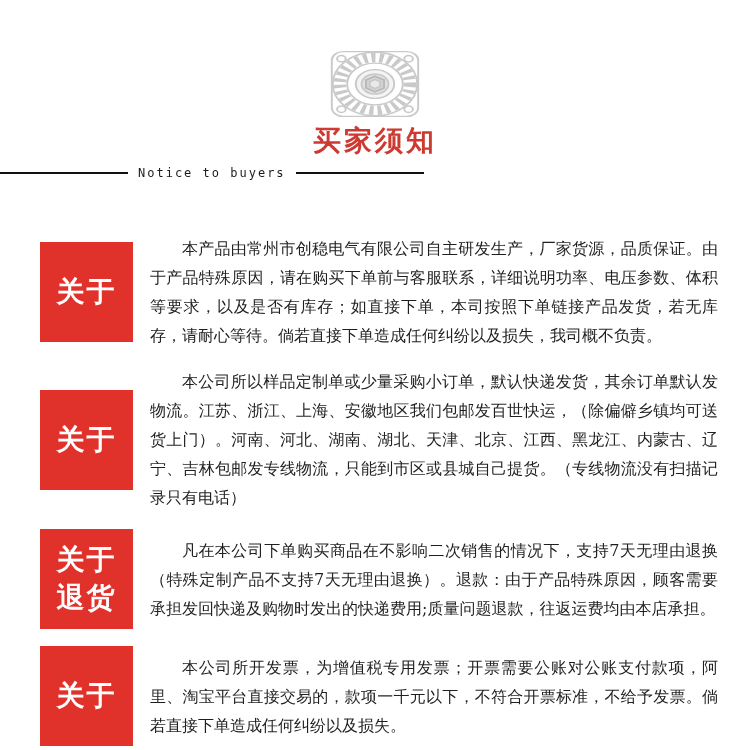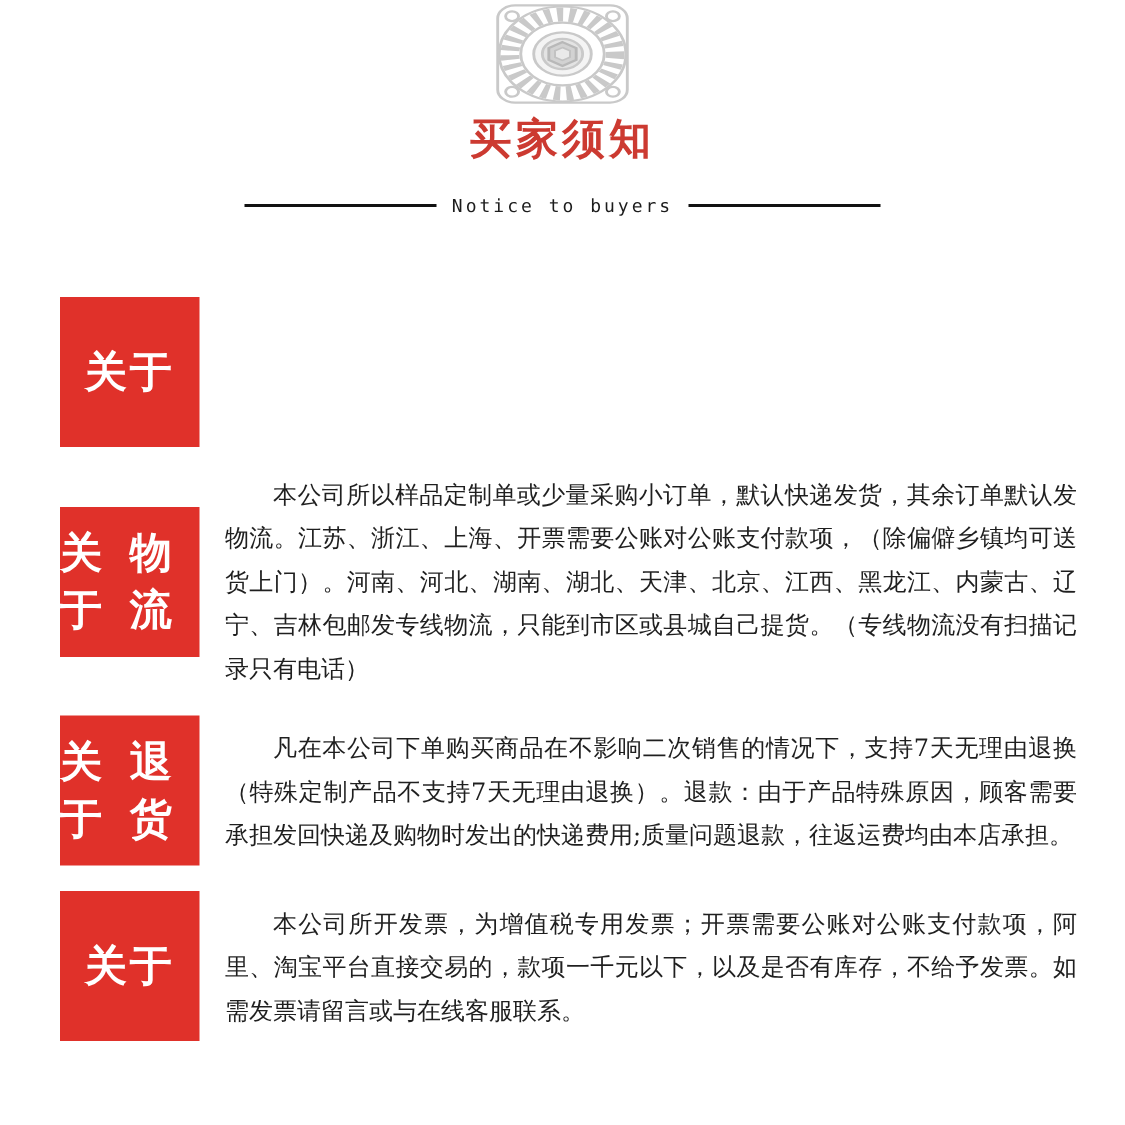--- a/index.html
+++ b/index.html
@@ -1,31 +1,31 @@
 <!DOCTYPE html>
 <html style="--accent-red: #e0312a; --title-red: #cc3a31; --line-black: #111111;"><head>
 <meta charset="utf-8">
 <style>
   html,body{margin:0;padding:0;}
   body{background:#ffffff;font-family:"DejaVu Serif", serif;}
   .page{position:relative;width:750px;height:750px;background:#ffffff;margin:0 auto;overflow:hidden;}
 
   
-  .header{text-align:center;}
+  .header{padding-top:48px;text-align:center;}
   .logo-wrap{display:flex;justify-content:center;}
   .title{font-size:28px;font-weight:bold;letter-spacing:3px;margin-top:2px;font-family:"DejaVu Serif", serif;color:var(--title-red,#cc3a31);}
-  .subtitle-row{display:flex;align-items:center;justify-content:center;margin-top:18px;}
+  .subtitle-row{display:flex;align-items:center;margin-top:6px;}
   .subtitle-line{width:128px;height:2px;background:var(--line-black,#111);}
   .subtitle{font-family:"DejaVu Sans Mono", monospace;font-size:12px;letter-spacing:2px;color:#1c1c1c;margin:0 10px;white-space:nowrap;}
 
   
   .sections{margin-top:54px;padding:0 32px 0 40px;}
   .section-row{display:flex;align-items:center;margin-bottom:17px;min-height:100px;}
   .section-label{flex-shrink:0;width:93px;height:100px;background:var(--accent-red,#e0312a);color:#ffffff;
-    display:flex;flex-direction:row;justify-content:center;align-items:center;
+    display:flex;flex-direction:column;justify-content:center;align-items:center;
     font-family:"Liberation Sans", sans-serif;font-weight:bold;font-size:28px;line-height:38px;letter-spacing:2px;}
   .section-text{margin-left:17px;width:568px;font-size:16px;line-height:29px;color:#1f1f1f;
     text-align:justify;text-indent:2em;font-family:"DejaVu Serif", serif;}
 
   
   .logo-svg{width:96px;height:72px;}
 </style>
 </head>
 <body>
 
@@ -57,39 +57,39 @@
       <div class="subtitle-line"></div>
     </div>
   </div>
 
   <div class="sections">
 
     <div class="section-row">
       <div class="section-label">
         <span>关于</span>
       </div>
+      <div class="section-text">本产品由常州市创稳电气有限公司自主研发生产，厂家货源，品质保证。由于产品特殊原因，请在购买下单前与客服联系，详细说明功率、电压参数、体积等要求，以及是否有库存；如直接下单，本司按照下单链接产品发货，若无库存，请耐心等待。倘若直接下单造成任何纠纷以及损失，我司概不负责。</div>
     </div>
 
     <div class="section-row">
       <div class="section-label">
         <span>关于</span>
-        <span>物流</span>
       </div>
-      <div class="section-text">本公司所以样品定制单或少量采购小订单，默认快递发货，其余订单默认发物流。江苏、浙江、上海、开票需要公账对公账支付款项，（除偏僻乡镇均可送货上门）。河南、河北、湖南、湖北、天津、北京、江西、黑龙江、内蒙古、辽宁、吉林包邮发专线物流，只能到市区或县城自己提货。（专线物流没有扫描记录只有电话）</div>
+      <div class="section-text">本公司所以样品定制单或少量采购小订单，默认快递发货，其余订单默认发物流。江苏、浙江、上海、安徽地区我们包邮发百世快运，（除偏僻乡镇均可送货上门）。河南、河北、湖南、湖北、天津、北京、江西、黑龙江、内蒙古、辽宁、吉林包邮发专线物流，只能到市区或县城自己提货。（专线物流没有扫描记录只有电话）</div>
     </div>
 
     <div class="section-row">
       <div class="section-label">
         <span>关于</span>
         <span>退货</span>
       </div>
       <div class="section-text">凡在本公司下单购买商品在不影响二次销售的情况下，支持7天无理由退换（特殊定制产品不支持7天无理由退换）。退款：由于产品特殊原因，顾客需要承担发回快递及购物时发出的快递费用;质量问题退款，往返运费均由本店承担。</div>
     </div>
 
     <div class="section-row">
       <div class="section-label">
         <span>关于</span>
       </div>
-      <div class="section-text">本公司所开发票，为增值税专用发票；开票需要公账对公账支付款项，阿里、淘宝平台直接交易的，款项一千元以下，以及是否有库存，不给予发票。如需发票请留言或与在线客服联系。</div>
+      <div class="section-text">本公司所开发票，为增值税专用发票；开票需要公账对公账支付款项，阿里、淘宝平台直接交易的，款项一千元以下，不符合开票标准，不给予发票。倘若直接下单造成任何纠纷以及损失。</div>
     </div>
 
   </div>
 </div>
 
 </body></html>

